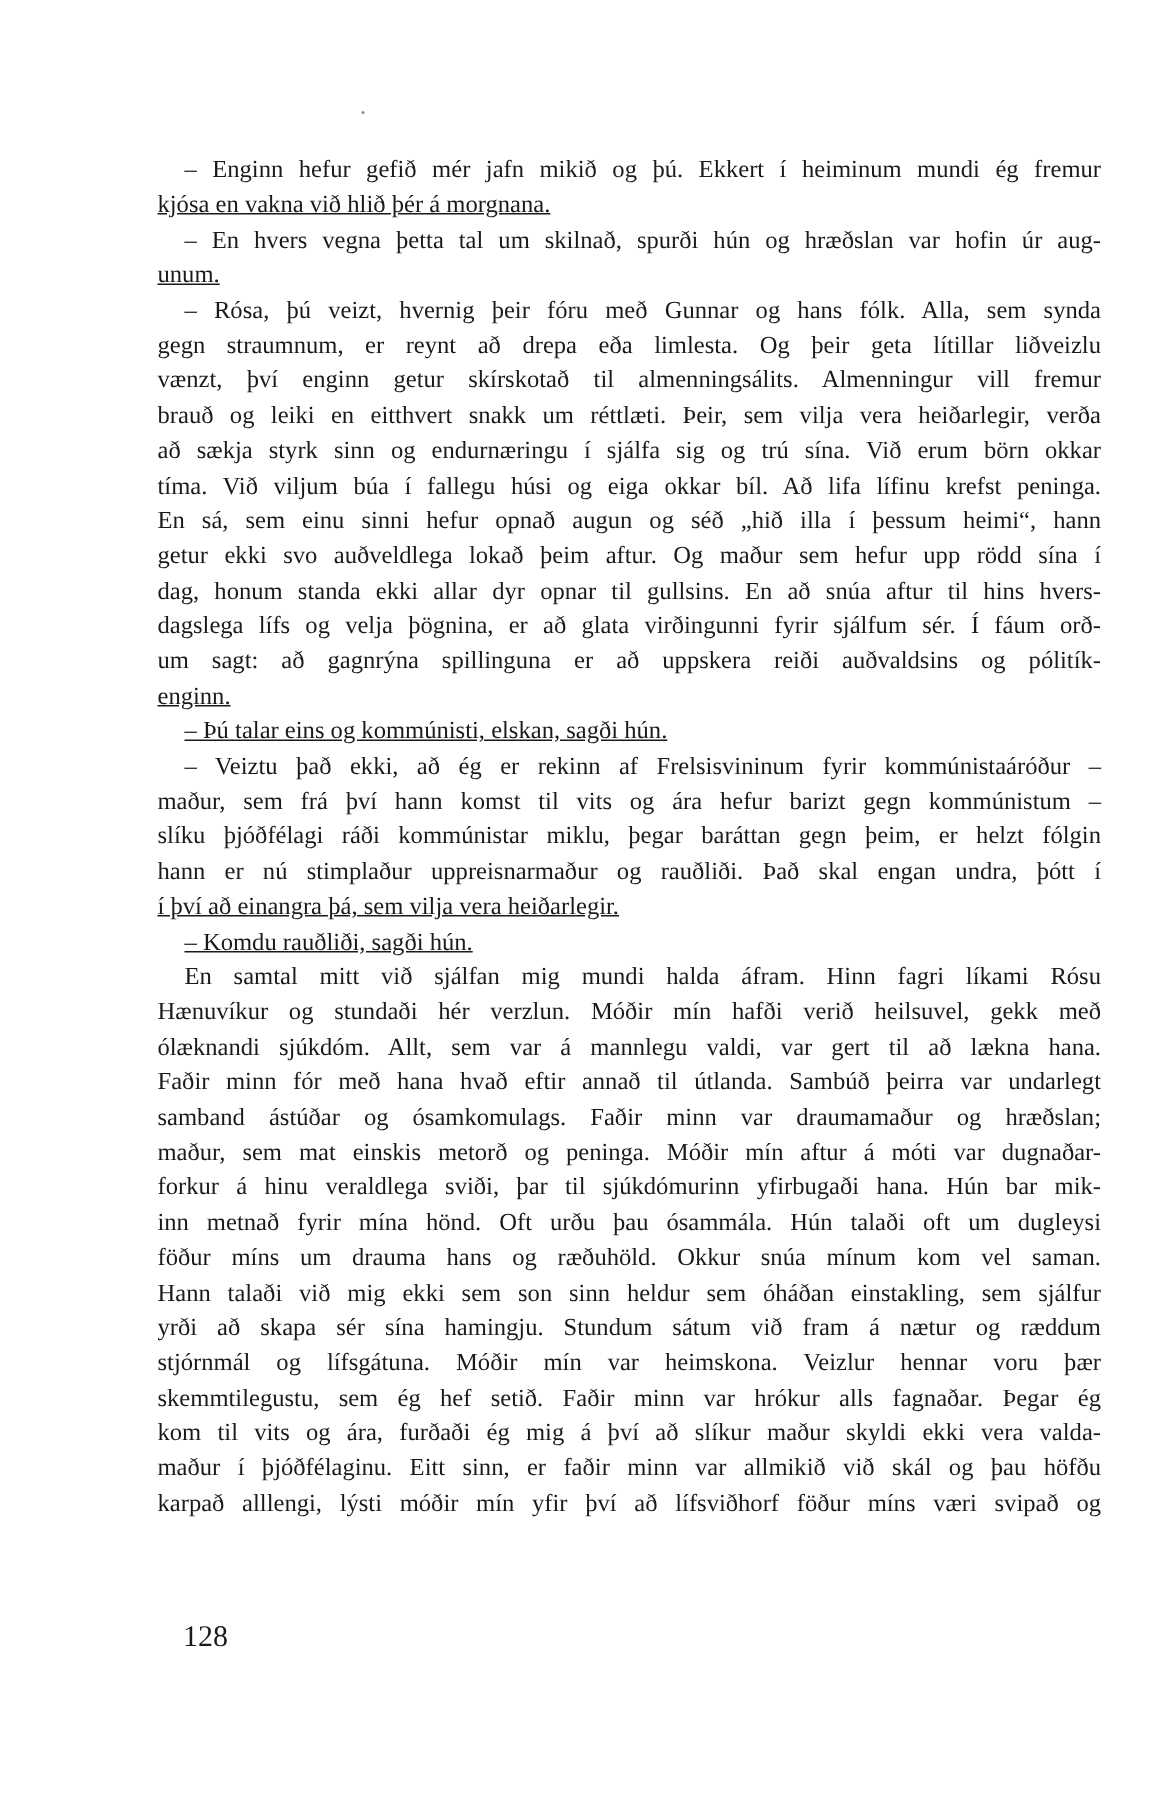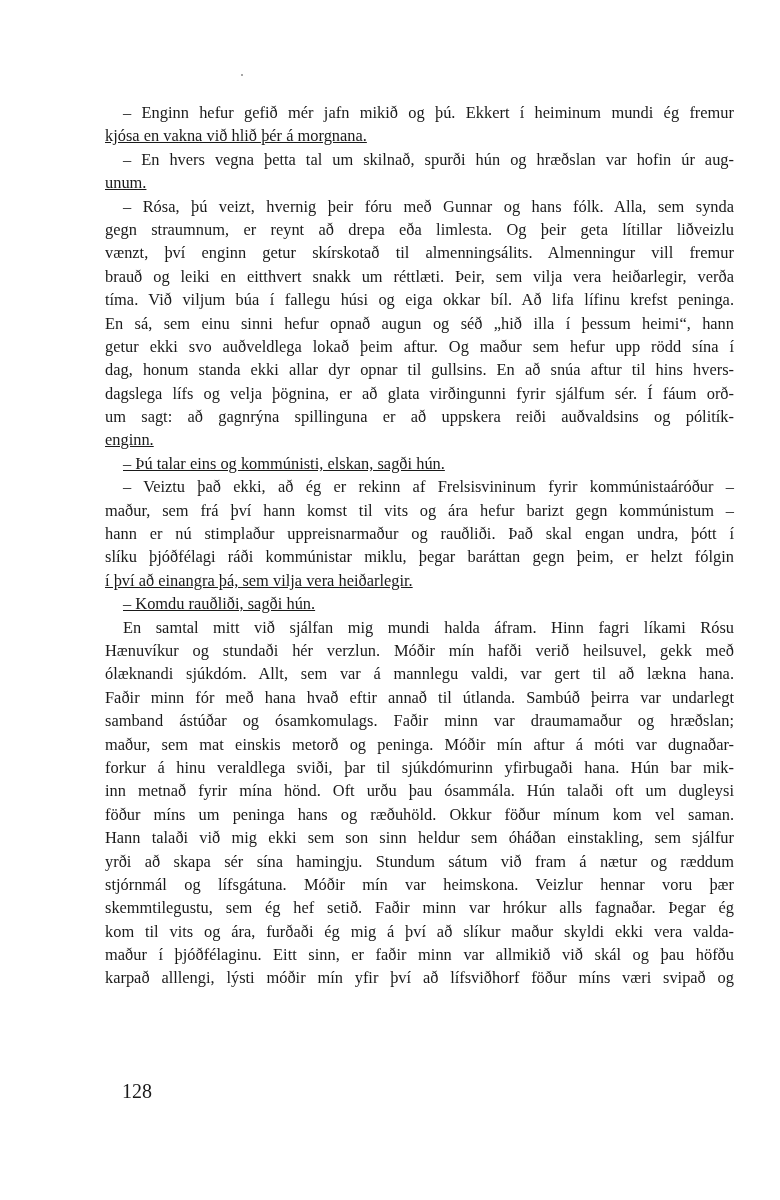--- a/index.html
+++ b/index.html
@@ -66,43 +66,44 @@
   <div class="top-dot"></div>
   <div class="text-block" id="text-block">
       <span class="line indent">– Enginn hefur gefið mér jafn mikið og þú. Ekkert í heiminum mundi ég fremur</span>
       <span class="line last">kjósa en vakna við hlið þér á morgnana.</span>
       <span class="line indent">– En hvers vegna þetta tal um skilnað, spurði hún og hræðslan var hofin úr aug-</span>
       <span class="line last">unum.</span>
       <span class="line indent">– Rósa, þú veizt, hvernig þeir fóru með Gunnar og hans fólk. Alla, sem synda</span>
       <span class="line">gegn straumnum, er reynt að drepa eða limlesta. Og þeir geta lítillar liðveizlu</span>
       <span class="line">vænzt, því enginn getur skírskotað til almenningsálits. Almenningur vill fremur</span>
       <span class="line">brauð og leiki en eitthvert snakk um réttlæti. Þeir, sem vilja vera heiðarlegir, verða</span>
+      <span class="line">að sækja styrk sinn og endurnæringu í sjálfa sig og trú sína. Við erum börn okkar</span>
       <span class="line">tíma. Við viljum búa í fallegu húsi og eiga okkar bíl. Að lifa lífinu krefst peninga.</span>
       <span class="line">En sá, sem einu sinni hefur opnað augun og séð „hið illa í þessum heimi“, hann</span>
       <span class="line">getur ekki svo auðveldlega lokað þeim aftur. Og maður sem hefur upp rödd sína í</span>
       <span class="line">dag, honum standa ekki allar dyr opnar til gullsins. En að snúa aftur til hins hvers-</span>
       <span class="line">dagslega lífs og velja þögnina, er að glata virðingunni fyrir sjálfum sér. Í fáum orð-</span>
       <span class="line">um sagt: að gagnrýna spillinguna er að uppskera reiði auðvaldsins og pólitík-</span>
       <span class="line last">enginn.</span>
       <span class="line indent last">– Þú talar eins og kommúnisti, elskan, sagði hún.</span>
       <span class="line indent">– Veiztu það ekki, að ég er rekinn af Frelsisvininum fyrir kommúnistaáróður –</span>
       <span class="line">maður, sem frá því hann komst til vits og ára hefur barizt gegn kommúnistum –</span>
+      <span class="line">slíku þjóðfélagi ráði kommúnistar miklu, þegar baráttan gegn þeim, er helzt fólgin</span>
       <span class="line">hann er nú stimplaður uppreisnarmaður og rauðliði. Það skal engan undra, þótt í</span>
-      <span class="line">slíku þjóðfélagi ráði kommúnistar miklu, þegar baráttan gegn þeim, er helzt fólgin</span>
       <span class="line last">í því að einangra þá, sem vilja vera heiðarlegir.</span>
       <span class="line indent last">– Komdu rauðliði, sagði hún.</span>
       <span class="line indent">En samtal mitt við sjálfan mig mundi halda áfram. Hinn fagri líkami Rósu</span>
       <span class="line">Hænuvíkur og stundaði hér verzlun. Móðir mín hafði verið heilsuvel, gekk með</span>
       <span class="line">ólæknandi sjúkdóm. Allt, sem var á mannlegu valdi, var gert til að lækna hana.</span>
       <span class="line">Faðir minn fór með hana hvað eftir annað til útlanda. Sambúð þeirra var undarlegt</span>
       <span class="line">samband ástúðar og ósamkomulags. Faðir minn var draumamaður og hræðslan;</span>
       <span class="line">maður, sem mat einskis metorð og peninga. Móðir mín aftur á móti var dugnaðar-</span>
       <span class="line">forkur á hinu veraldlega sviði, þar til sjúkdómurinn yfirbugaði hana. Hún bar mik-</span>
       <span class="line">inn metnað fyrir mína hönd. Oft urðu þau ósammála. Hún talaði oft um dugleysi</span>
-      <span class="line">föður míns um peninga hans og ræðuhöld. Okkur föður mínum kom vel saman.</span>
+      <span class="line">föður míns um drauma hans og ræðuhöld. Okkur snúa mínum kom vel saman.</span>
       <span class="line">Hann talaði við mig ekki sem son sinn heldur sem óháðan einstakling, sem sjálfur</span>
       <span class="line">yrði að skapa sér sína hamingju. Stundum sátum við fram á nætur og ræddum</span>
       <span class="line">stjórnmál og lífsgátuna. Móðir mín var heimskona. Veizlur hennar voru þær</span>
       <span class="line">skemmtilegustu, sem ég hef setið. Faðir minn var hrókur alls fagnaðar. Þegar ég</span>
       <span class="line">kom til vits og ára, furðaði ég mig á því að slíkur maður skyldi ekki vera valda-</span>
       <span class="line">maður í þjóðfélaginu. Eitt sinn, er faðir minn var allmikið við skál og þau höfðu</span>
       <span class="line">karpað alllengi, lýsti móðir mín yfir því að lífsviðhorf föður míns væri svipað og</span>
     </div>
   <div class="page-number">128</div>
 </div>

